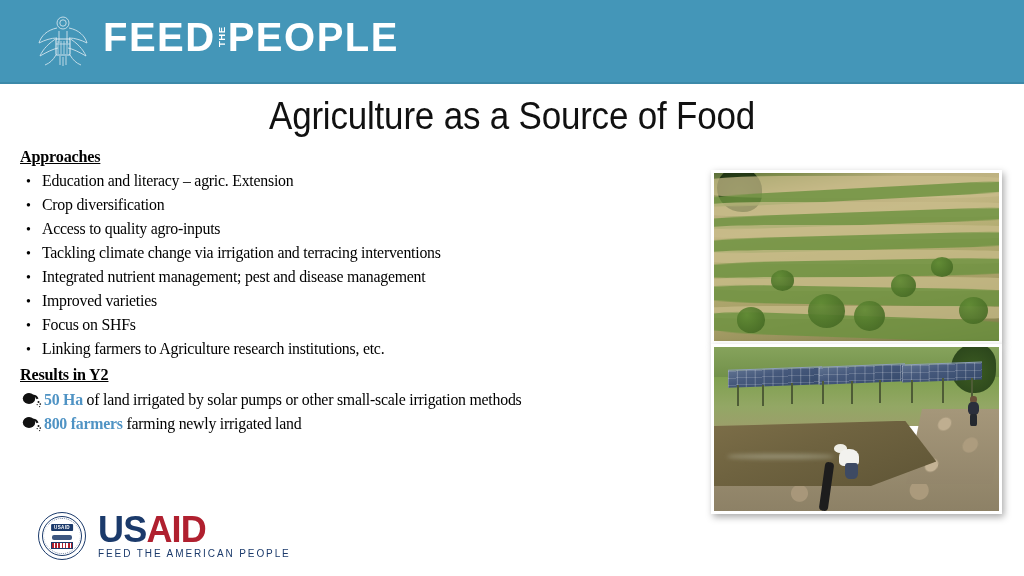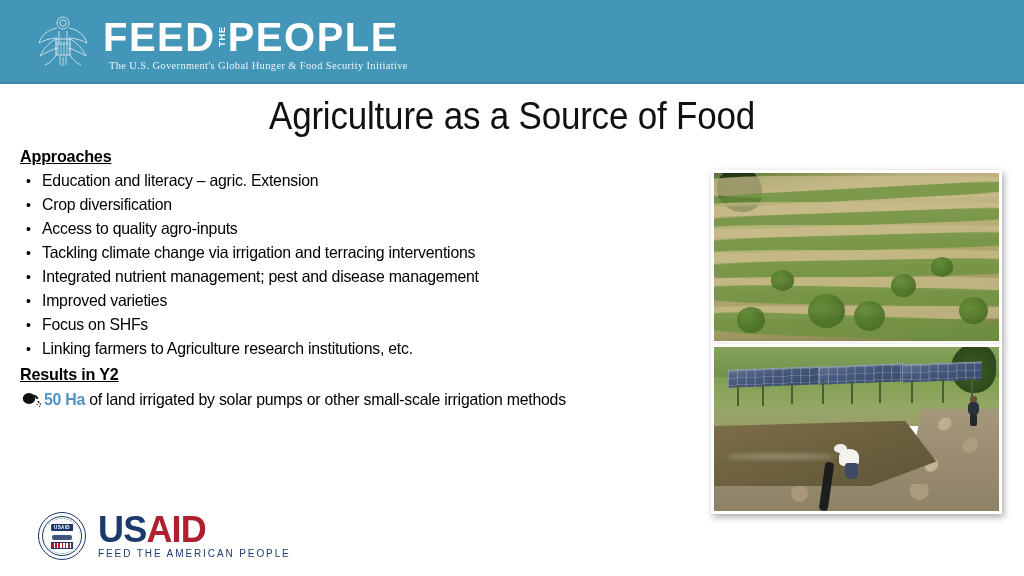--- a/index.html
+++ b/index.html
@@ -80,20 +80,21 @@
     letter-spacing: -0.2px;
     font-family: "Liberation Sans", sans-serif;
     transform: scaleX(0.92);
   }
 
   
   .content {
     position: absolute;
     left: 20px; top: 147px;
     width: 690px;
+    font-family: Liberation Serif, serif;
   }
   .section-head {
     font-size: 17px;
     font-weight: 700;
     color: #000000;
     text-decoration: underline;
     letter-spacing: -0.2px;
     margin-bottom: 2px;
     display: inline-block;
     transform: scaleX(0.95);
@@ -426,21 +427,20 @@
         <path d="M27 43 L27 52 M30 44 L30 53 M33 43 L33 52"></path>
       </g>
     </svg>
 
     <div class="wordmark">
       <div class="ff-line">
         <span class="ff-word">FEED</span>
         <span class="ff-the">THE</span>
         <span class="ff-word">PEOPLE</span>
       </div>
-      <div class="ff-tagline">The U.S. Government's Global Hunger &amp; Food Security Initiative</div>
     </div>
   </div>
 
   <div class="title">Agriculture as a Source of Food</div>
 
   <div class="content">
 
     <div class="section-head">Approaches</div>
 
     <div class="bullet-list">
@@ -492,20 +492,34 @@
             <path d="M3 5.2 C4.5 2.2 8 1.6 9.4 3.4 L7.6 4.2 C6.8 3.4 5 3.6 4.2 5.8 Z" fill="#111"></path>
             <circle cx="17.5" cy="11" r="1" fill="#111"></circle>
             <circle cx="19.3" cy="13" r="0.85" fill="#111"></circle>
             <circle cx="16.2" cy="13.6" r="0.7" fill="#111"></circle>
             <circle cx="18.6" cy="15.6" r="0.65" fill="#111"></circle>
           </svg>
         </span>
         <span class="rtext"><span class="hl">50 Ha</span><span> of land irrigated by solar pumps or other small-scale irrigation methods</span></span>
       </div>
 
+      <div class="result-row">
+        <span class="ricon">
+          <svg viewBox="0 0 22 18" width="22" height="18">
+            <ellipse cx="8" cy="7.5" rx="6.2" ry="5.4" fill="#111"></ellipse>
+            <path d="M11 4 C14 3 16.5 5 17.5 7.5 L15.5 8.2 C14.8 6.4 13.2 5.2 11 5.6 Z" fill="#111"></path>
+            <path d="M3 5.2 C4.5 2.2 8 1.6 9.4 3.4 L7.6 4.2 C6.8 3.4 5 3.6 4.2 5.8 Z" fill="#111"></path>
+            <circle cx="17.5" cy="11" r="1" fill="#111"></circle>
+            <circle cx="19.3" cy="13" r="0.85" fill="#111"></circle>
+            <circle cx="16.2" cy="13.6" r="0.7" fill="#111"></circle>
+            <circle cx="18.6" cy="15.6" r="0.65" fill="#111"></circle>
+          </svg>
+        </span>
+        <span class="rtext"><span class="hl">800 farmers</span><span> farming newly irrigated land</span></span>
+      </div>
 
 
     </div>
   </div>
 
   <div class="photo" id="photo-terraces">
     <div class="photo-inner">
       <div class="terr-bg"></div>
       <div class="terr-tree"></div>
       <div class="terr-dirt" style="top:2%;  height:13%; border-radius:60% / 110%;"></div>

